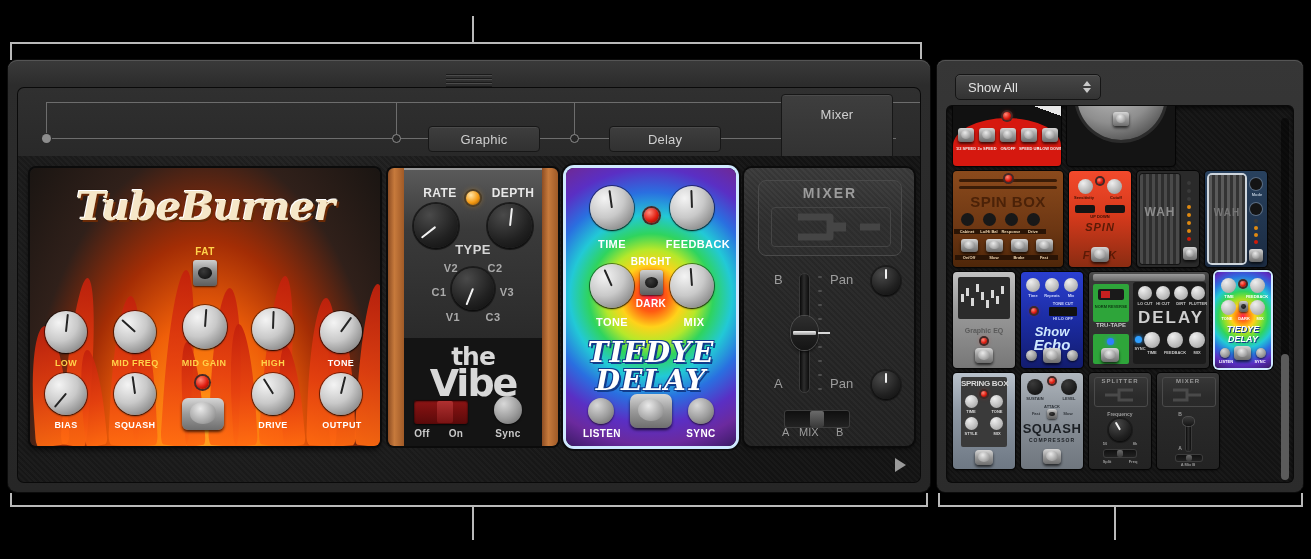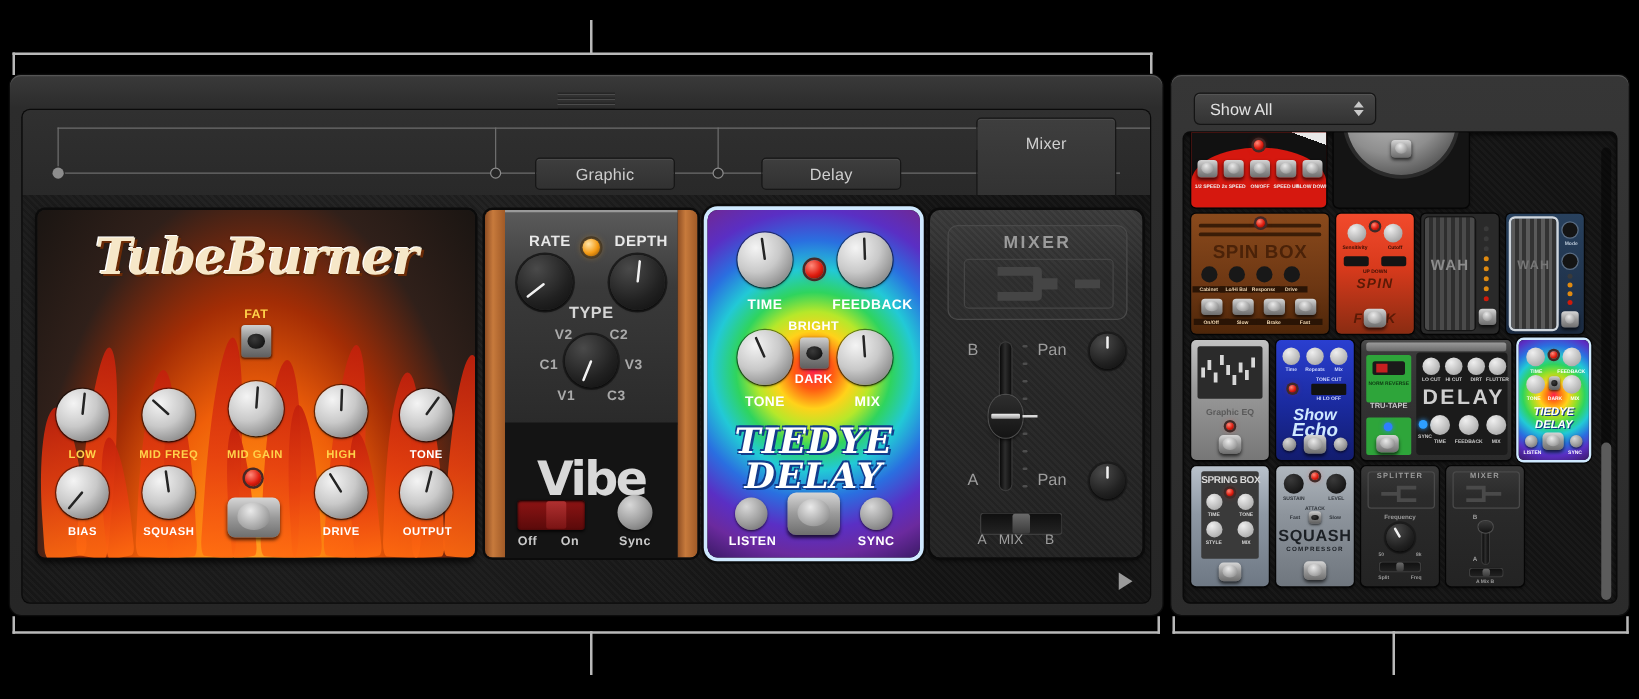--- a/index.html
+++ b/index.html
@@ -315,20 +315,21 @@
             <div class="lbl" style="left:96px;top:94px;width:22px;font-size:11px;color:#aaa;">C2</div>
             <div class="lbl" style="left:40px;top:118px;width:22px;font-size:11px;color:#aaa;">C1</div>
             <div class="lbl" style="left:108px;top:118px;width:22px;font-size:11px;color:#aaa;">V3</div>
             <div class="lbl" style="left:54px;top:143px;width:22px;font-size:11px;color:#aaa;">V1</div>
             <div class="lbl" style="left:94px;top:143px;width:22px;font-size:11px;color:#aaa;">C3</div>
 
             <div class="knob dark" style="left:64px;top:100px;width:42px;height:42px;">
               <div class="ind" style="transform:rotate(-158deg)"></div>
               </div>
 
+            <div class="vibe-logo" style="top:174px;font-size:25px;letter-spacing:-1px;">the</div>
             <div class="vibe-logo" style="top:193px;font-size:38px;letter-spacing:-2px;">Vibe</div>
 
             <div class="rocker" style="left:26px;top:232px;width:54px;height:24px;"></div>
             <div class="lbl" style="left:22px;top:260px;width:24px;font-size:10px;color:#c9c9c9;">Off</div>
             <div class="lbl" style="left:56px;top:260px;width:24px;font-size:10px;color:#c9c9c9;">On</div>
 
             <div class="minibtn" style="left:106px;top:228px;width:28px;height:28px;"></div>
             <div class="lbl" style="left:100px;top:260px;width:40px;font-size:10px;color:#c9c9c9;">Sync</div>
           </div>
 

